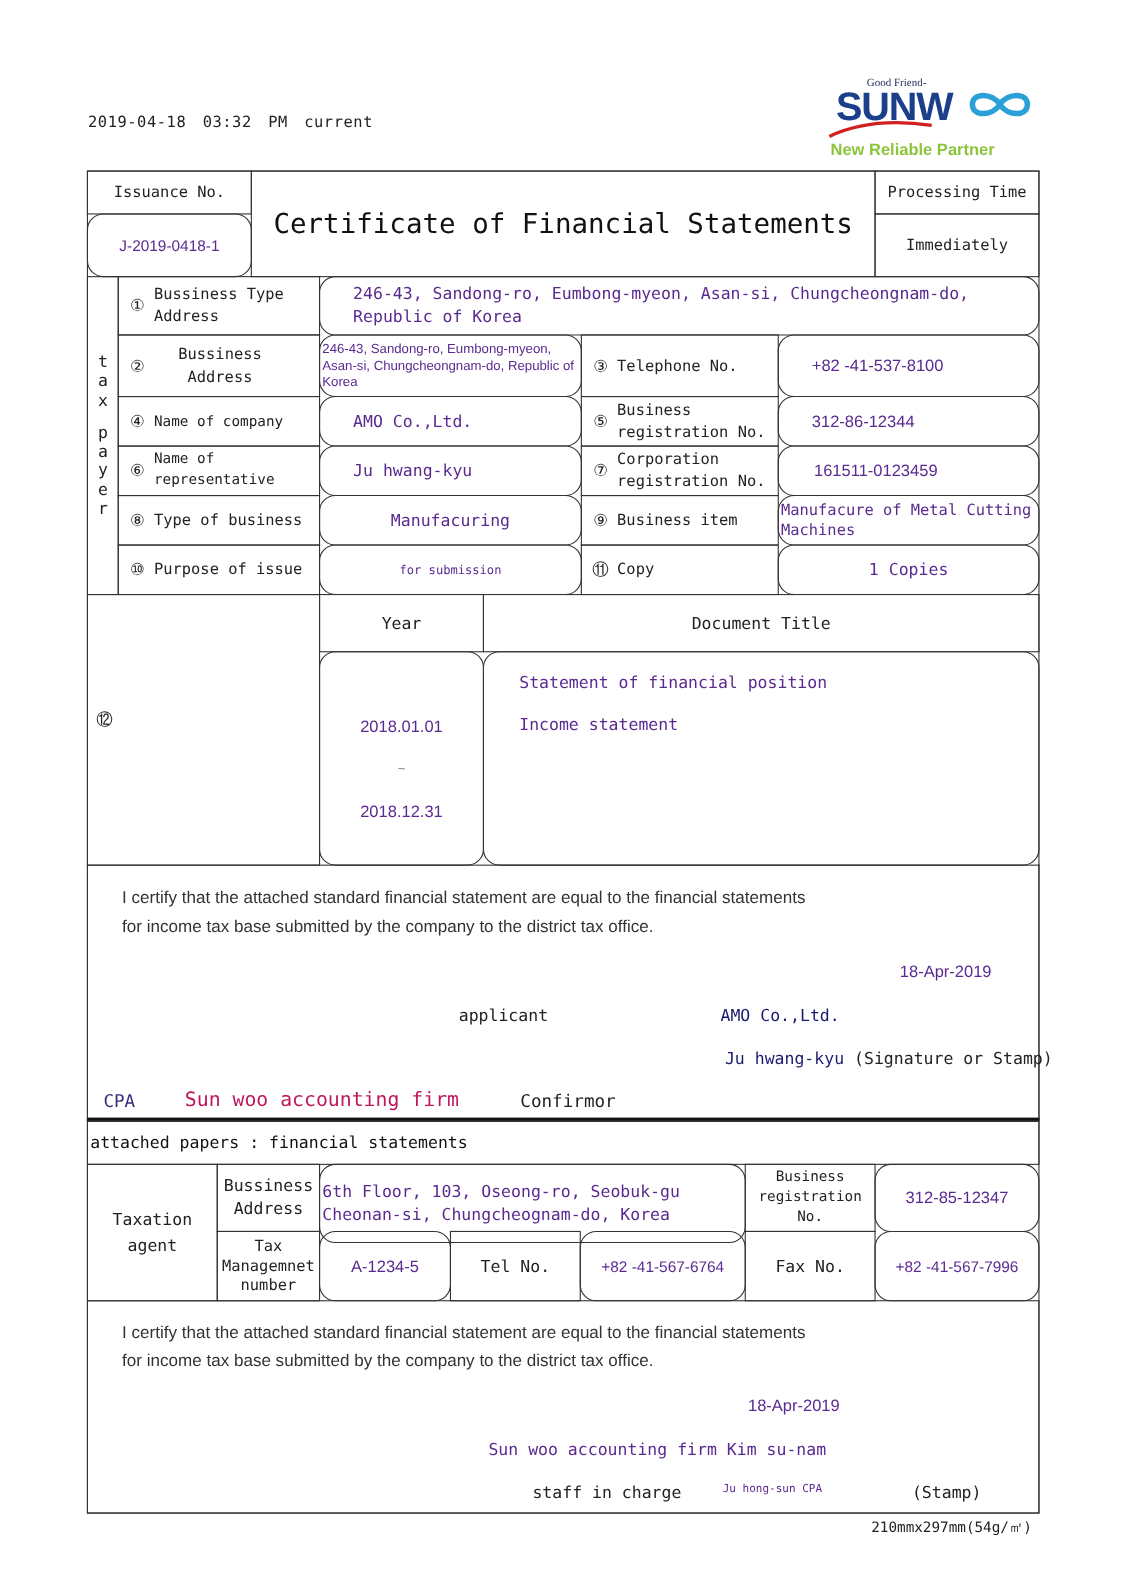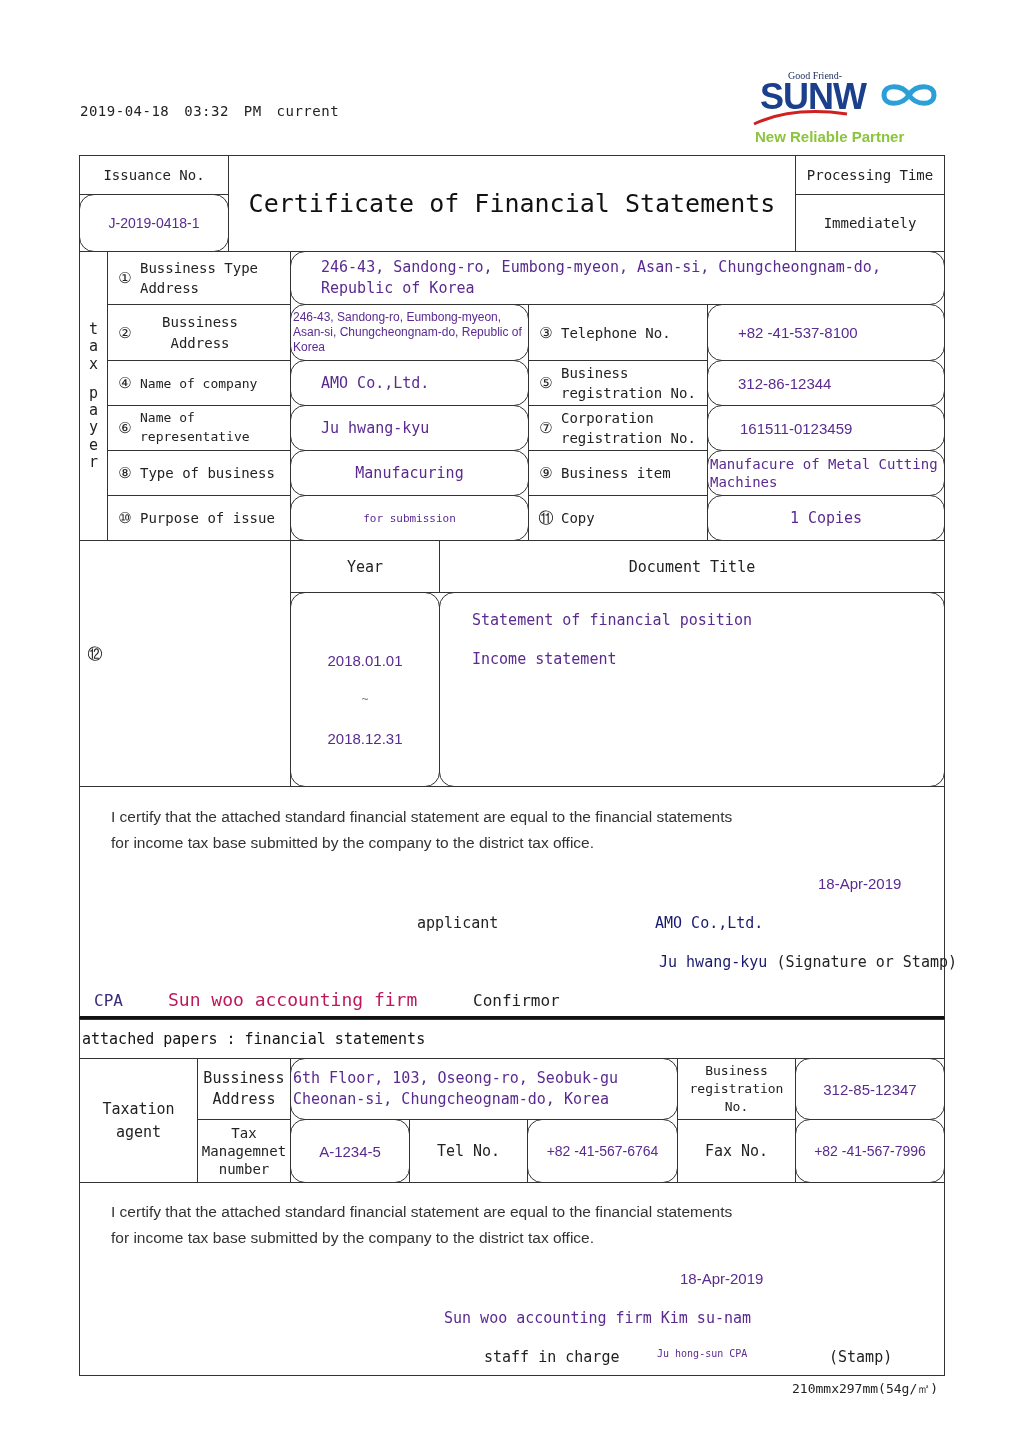--- a/index.html
+++ b/index.html
@@ -200,21 +200,21 @@
 <div class="cell" style="left:79px;top:1019px;width:866px;height:40px;padding-left:2px;font-size:15px;color:#111;">
     <span>attached papers : financial statements</span>
   </div>
 
 <div class="cell center" style="left:79px;top:1058px;width:119px;height:125px;line-height:1.5;font-size:15px;">
     <span style="width:80px;">Taxation agent</span>
   </div>
 <div class="cell center" style="left:197px;top:1058px;width:94px;height:62px;line-height:1.4;font-size:15px;">
     <span style="width:88px;">Bussiness Address</span>
   </div>
-<div class="cell val" style="left:290px;top:1058px;width:388px;height:62px;flex-direction:column;align-items:flex-start;justify-content:center;padding-left:2px;font-size:15px;line-height:1.4;">
+<div class="cell val" style="left:290px;top:1058px;width:388px;height:72px;flex-direction:column;align-items:flex-start;justify-content:center;padding-left:2px;font-size:15px;line-height:1.4;">
   <span>6th Floor, 103, Oseong-ro, Seobuk-gu</span>
   <span>Cheonan-si, Chungcheognam-do, Korea</span>
 </div>
 <div class="cell center" style="left:677px;top:1058px;width:119px;height:62px;font-size:13px;line-height:1.4;">
     <span style="width:100px;">Business registration No.</span>
   </div>
 <div class="cell center val sans" style="left:795px;top:1058px;width:150px;height:62px;font-size:15px;">
     <span>312-85-12347</span>
   </div>
 

